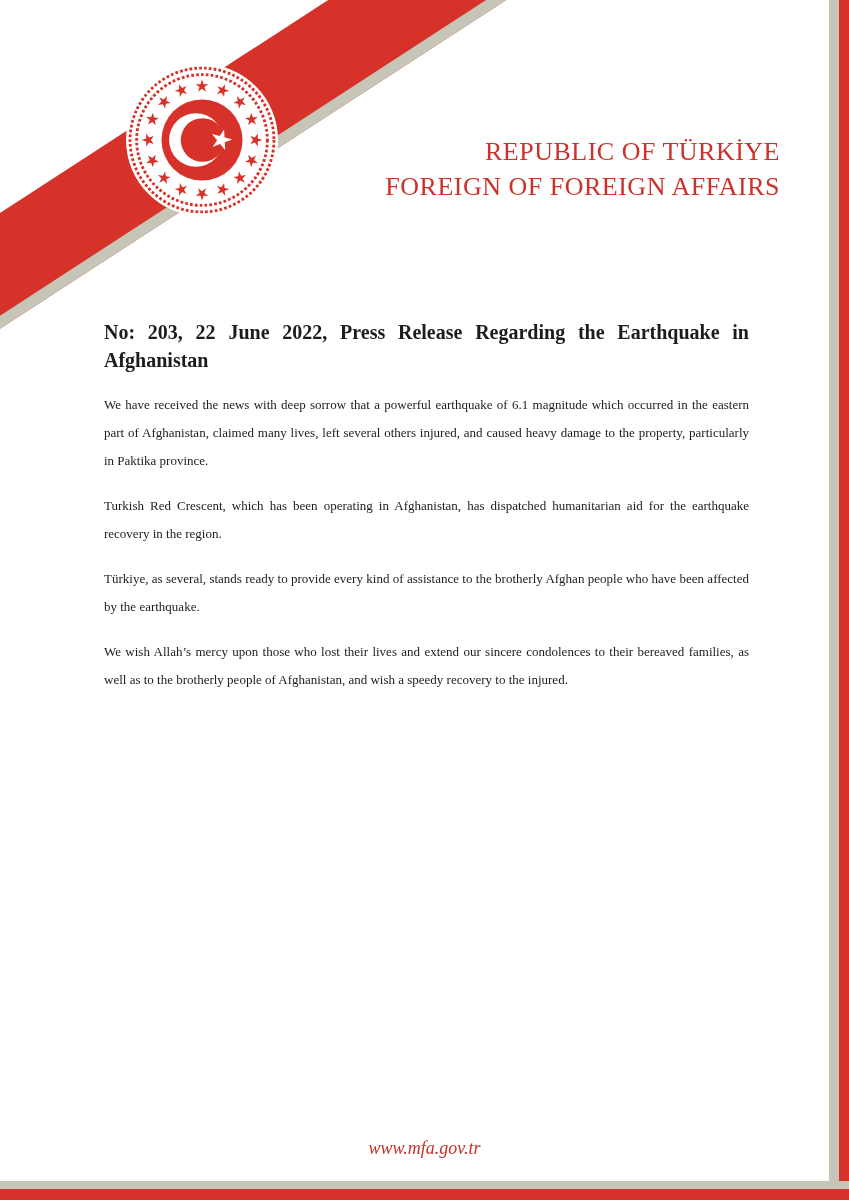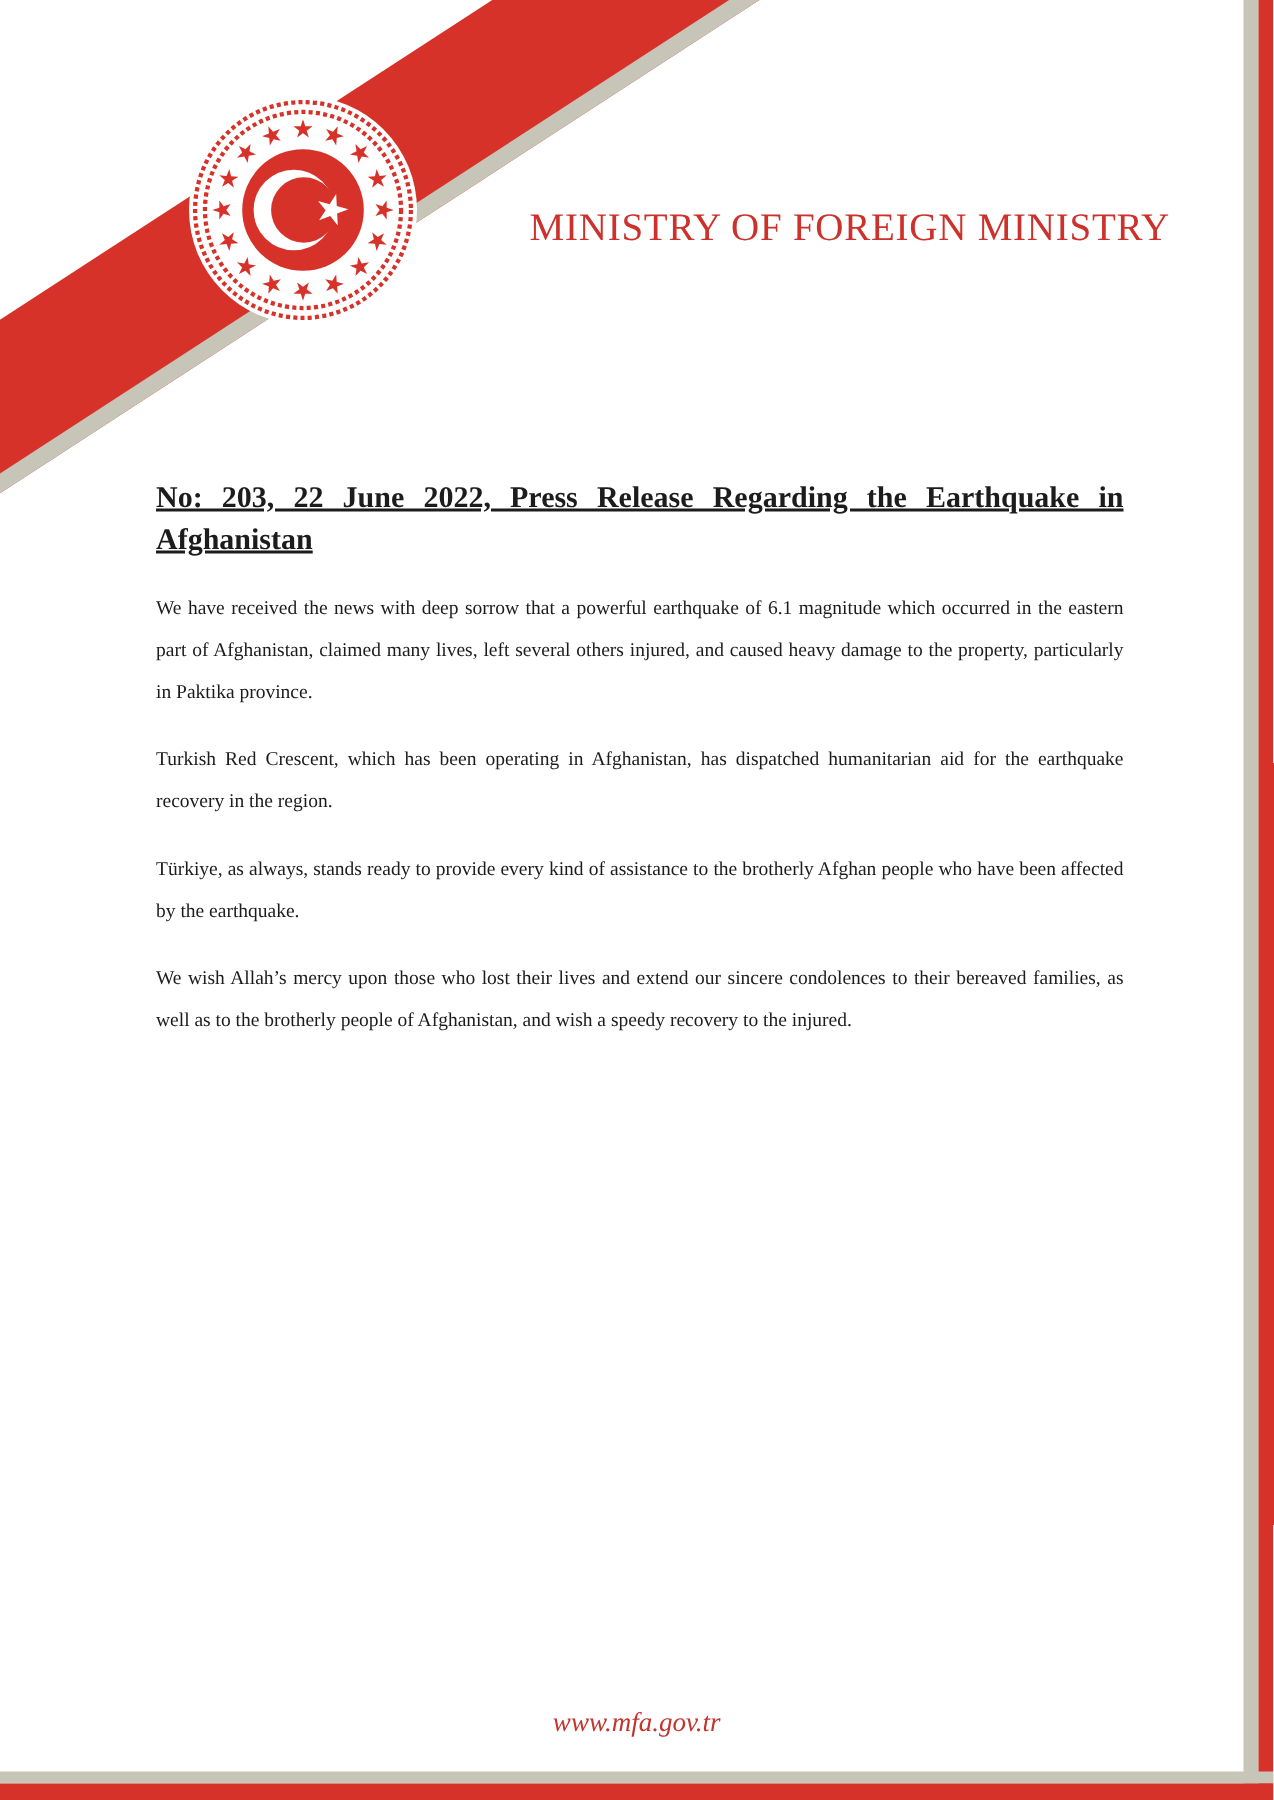--- a/index.html
+++ b/index.html
@@ -53,21 +53,20 @@
     width:645px;
     color:var(--body_text,#1c1c1c);
     z-index:2;
   }
   .content h1{
     font-size:20px;
     font-weight:bold;
     line-height:28px;
     text-align:justify;
     margin:0 0 17px 0;
-    text-decoration:underline;
   }
   .content p{
     font-size:13px;
     line-height:28px;
     text-align:justify;
     margin:0 0 17px 0;
   }
   
   .edge-right-shadow{
     position:absolute;top:0;right:10px;
@@ -139,28 +138,29 @@
           <use href="#star5" transform="translate(75 75) rotate(337.5) translate(0 -53) scale(0.95)"></use>
         </g>
       <circle cx="75" cy="75" r="40" fill="var(--red,#d73229)"></circle>
       <circle cx="69" cy="75" r="26.5" fill="#ffffff"></circle>
       <circle cx="75.5" cy="75" r="21.5" fill="var(--red,#d73229)"></circle>
       <use href="#star5" fill="#ffffff" transform="translate(94 75) rotate(15) scale(1.55)"></use>
     </svg>
   </div>
 
   <div class="ministry-header">
-    <div>MINISTRY OF FOREIGN MINISTRY</div>
+    <div>REPUBLIC OF TÜRKİYE</div>
+    <div>FOREIGN OF FOREIGN AFFAIRS</div>
   </div>
 
   <div class="content">
     <h1>No: 203, 22 June 2022, Press Release Regarding the Earthquake in Afghanistan</h1>
     <p>We have received the news with deep sorrow that a powerful earthquake of 6.1 magnitude which occurred in the eastern part of Afghanistan, claimed many lives, left several others injured, and caused heavy damage to the property, particularly in Paktika province.</p>
     <p>Turkish Red Crescent, which has been operating in Afghanistan, has dispatched humanitarian aid for the earthquake recovery in the region.</p>
-    <p>Türkiye, as always, stands ready to provide every kind of assistance to the brotherly Afghan people who have been affected by the earthquake.</p>
+    <p>Türkiye, as several, stands ready to provide every kind of assistance to the brotherly Afghan people who have been affected by the earthquake.</p>
     <p>We wish Allah’s mercy upon those who lost their lives and extend our sincere condolences to their bereaved families, as well as to the brotherly people of Afghanistan, and wish a speedy recovery to the injured.</p>
   </div>
 
   <div class="edge-right-shadow"></div>
   <div class="edge-right-red"></div>
   <div class="edge-bottom-shadow"></div>
   <div class="edge-bottom-red"></div>
 
   <div class="footer">
     <span>www.mfa.gov.tr</span>

